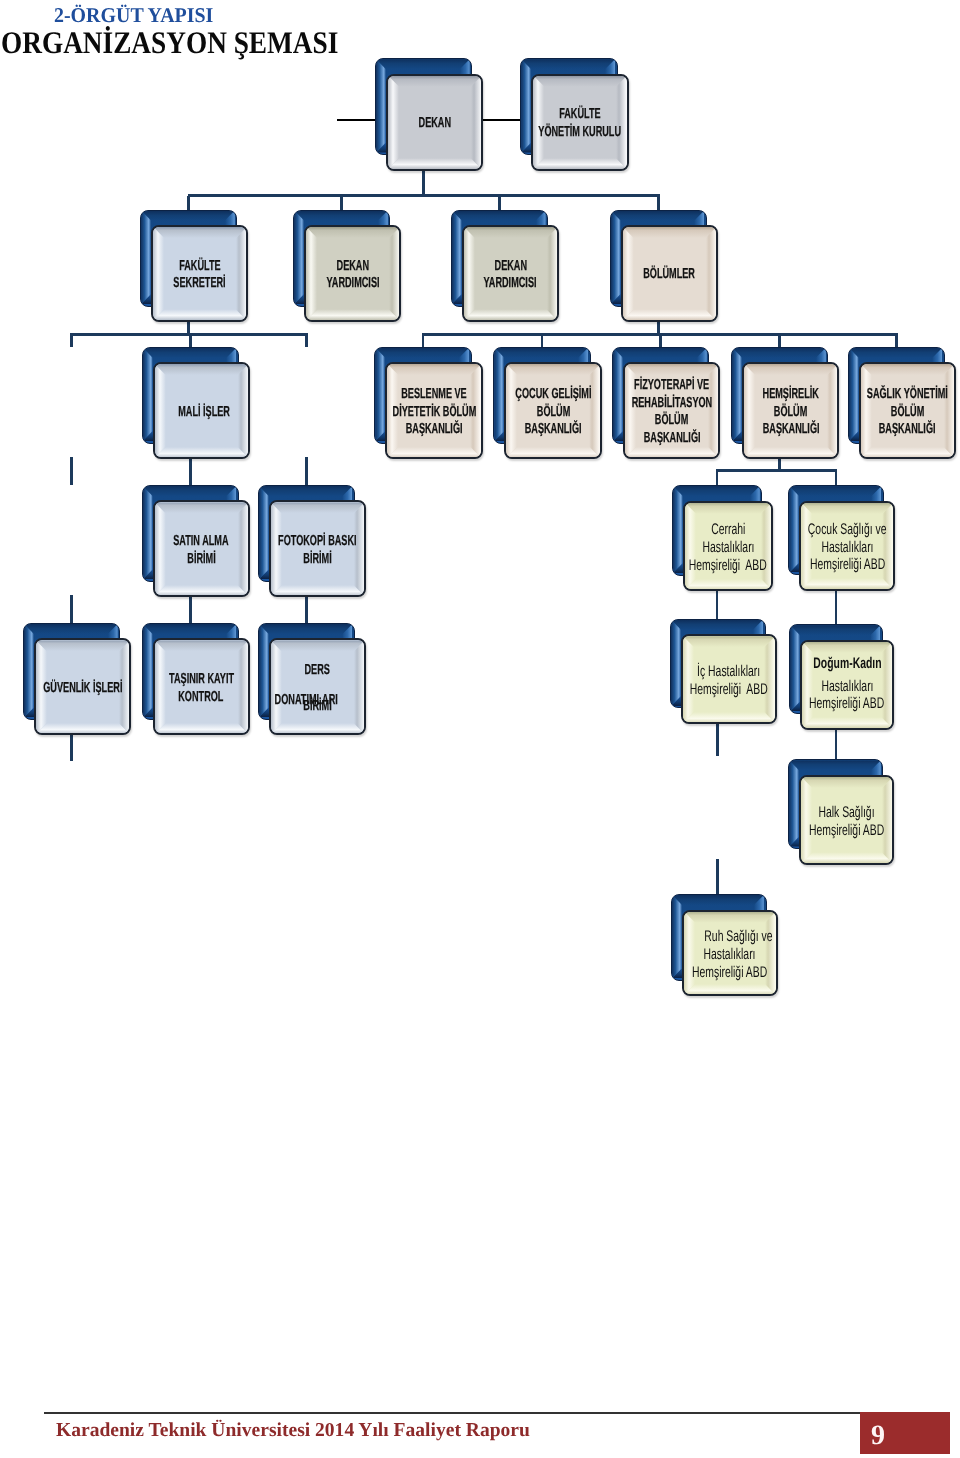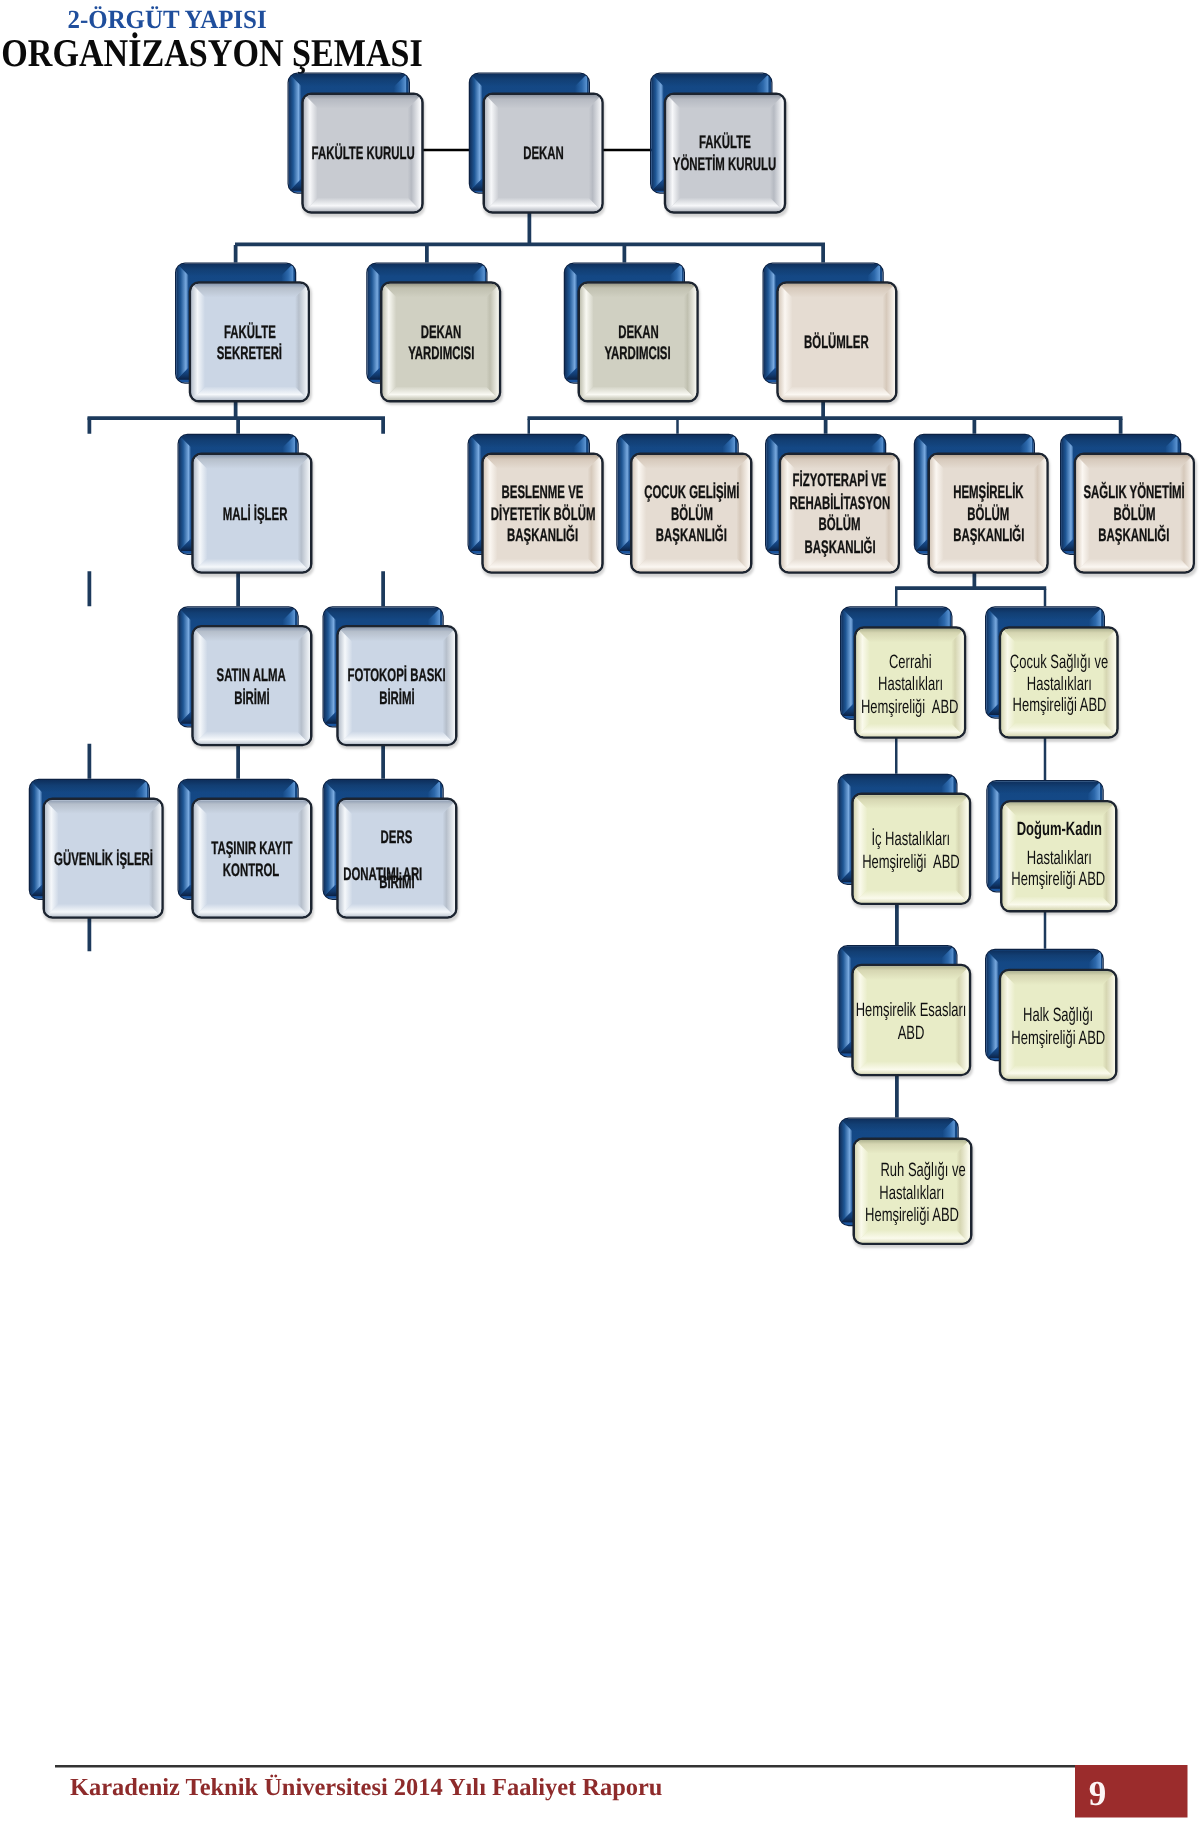--- a/index.html
+++ b/index.html
@@ -107,37 +107,20 @@
 <div class="conn" style="left:70.25px;top:733.4px;width:2.70px;height:27.3px;"></div>
 <div class="conn" style="left:778.45px;top:457.1px;width:2.70px;height:13.6px;"></div>
 <div class="conn" style="left:715.8px;top:469.35px;width:121.7px;height:2.70px;"></div>
 <div class="conn" style="left:715.75px;top:470.7px;width:2.70px;height:14.3px;"></div>
 <div class="conn" style="left:834.75px;top:470.7px;width:2.70px;height:14.6px;"></div>
 <div class="conn" style="left:715.75px;top:589.1px;width:2.70px;height:29.6px;"></div>
 <div class="conn" style="left:834.75px;top:588.7px;width:2.70px;height:35.5px;"></div>
 <div class="conn" style="left:716.45px;top:722.1px;width:2.70px;height:33.7px;"></div>
 <div class="conn" style="left:834.65px;top:727.6px;width:2.70px;height:31.8px;"></div>
 <div class="conn" style="left:716.45px;top:859.2px;width:2.70px;height:34.8px;"></div>
-<div class="node t-silver" style="left:230.4px;top:58.2px;width:108.4px;height:112.4px;">
-  <div class="back" style="left:0;top:0;width:97.4px;height:97.0px;">
-    <i class="bb-t" style="clip-path:polygon(0 0,100% 0,89.34% 100%,10.66% 100%);left:0;top:0;width:93.8px;height:10.0px;"></i>
-    <i class="bb-b" style="clip-path:polygon(0 100%,10.66% 0,89.34% 0,100% 100%);left:0;top:83.4px;width:93.8px;height:10.0px;"></i>
-    <i class="bb-l" style="clip-path:polygon(0 0,100% 10.71%,100% 89.29%,0 100%);left:0;top:0;width:10.0px;height:93.4px;"></i>
-    <i class="bb-r" style="clip-path:polygon(100% 0,100% 100%,0 89.29%,0 10.71%);left:83.8px;top:0;width:10.0px;height:93.4px;"></i>
-  </div>
-  <div class="front" style="left:11.0px;top:15.4px;width:97.4px;height:97.0px;">
-    <div class="bevel">
-      <i class="bv-t" style="clip-path:polygon(0 0,100% 0,88.30% 100%,11.70% 100%);left:0;top:0;width:94.0px;height:11.0px;"></i>
-      <i class="bv-b" style="clip-path:polygon(0 100%,11.70% 0,88.30% 0,100% 100%);left:0;top:82.6px;width:94.0px;height:11.0px;"></i>
-      <i class="bv-l" style="clip-path:polygon(0 0,100% 11.75%,100% 88.25%,0 100%);left:0;top:0;width:11.0px;height:93.6px;"></i>
-      <i class="bv-r" style="clip-path:polygon(100% 0,100% 100%,0 88.25%,0 11.75%);left:83.0px;top:0;width:11.0px;height:93.6px;"></i>
-    </div>
-  </div>
-  <div class="label cap" style="left:11.0px;width:97.4px;top:56.9px;font-size:14.50px;line-height:17.70px;"><span style="white-space: pre; display: inline-block; transform-origin: center center; transform: scaleX(0.63);">FAKÜLTE KURULU</span></div>
-</div>
 <div class="node t-silver" style="left:374.9px;top:58.2px;width:108.4px;height:112.4px;">
   <div class="back" style="left:0;top:0;width:97.4px;height:97.0px;">
     <i class="bb-t" style="clip-path:polygon(0 0,100% 0,89.34% 100%,10.66% 100%);left:0;top:0;width:93.8px;height:10.0px;"></i>
     <i class="bb-b" style="clip-path:polygon(0 100%,10.66% 0,89.34% 0,100% 100%);left:0;top:83.4px;width:93.8px;height:10.0px;"></i>
     <i class="bb-l" style="clip-path:polygon(0 0,100% 10.71%,100% 89.29%,0 100%);left:0;top:0;width:10.0px;height:93.4px;"></i>
     <i class="bb-r" style="clip-path:polygon(100% 0,100% 100%,0 89.29%,0 10.71%);left:83.8px;top:0;width:10.0px;height:93.4px;"></i>
   </div>
   <div class="front" style="left:11.0px;top:15.4px;width:97.4px;height:97.0px;">
     <div class="bevel">
       <i class="bv-t" style="clip-path:polygon(0 0,100% 0,88.30% 100%,11.70% 100%);left:0;top:0;width:94.0px;height:11.0px;"></i>
@@ -508,38 +491,20 @@
       <i class="bv-t" style="clip-path:polygon(0 0,100% 0,87.86% 100%,12.14% 100%);left:0;top:0;width:90.6px;height:11.0px;"></i>
       <i class="bv-b" style="clip-path:polygon(0 100%,12.14% 0,87.86% 0,100% 100%);left:0;top:75.4px;width:90.6px;height:11.0px;"></i>
       <i class="bv-l" style="clip-path:polygon(0 0,100% 12.73%,100% 87.27%,0 100%);left:0;top:0;width:11.0px;height:86.4px;"></i>
       <i class="bv-r" style="clip-path:polygon(100% 0,100% 100%,0 87.27%,0 12.73%);left:79.6px;top:0;width:11.0px;height:86.4px;"></i>
     </div>
   </div>
   <div class="label" style="left:11.0px;width:94.0px;top:31px;font-size:15.40px;line-height:17.70px;font-weight:bold;"><span style="white-space: pre; display: inline-block; transform-origin: center center; transform: scaleX(0.676);">Doğum-Kadın</span></div>
   <div class="label" style="left:11.0px;width:94.0px;top:53.5px;font-size:15.40px;line-height:17.70px;"><span style="white-space: pre; display: inline-block; transform-origin: center center; transform: scaleX(0.676);">Hastalıkları</span></div>
   <div class="label" style="left:11.0px;width:94.0px;top:71.2px;font-size:15.40px;line-height:17.70px;"><span style="white-space: pre; display: inline-block; transform-origin: center center; transform: scaleX(0.676);">Hemşireliği ABD</span></div>
 </div>
-<div class="node t-olive" style="left:670.0px;top:755.8px;width:106.6px;height:105.4px;">
-  <div class="back" style="left:0;top:0;width:95.6px;height:89.8px;">
-    <i class="bb-t" style="clip-path:polygon(0 0,100% 0,89.13% 100%,10.87% 100%);left:0;top:0;width:92.0px;height:10.0px;"></i>
-    <i class="bb-b" style="clip-path:polygon(0 100%,10.87% 0,89.13% 0,100% 100%);left:0;top:76.2px;width:92.0px;height:10.0px;"></i>
-    <i class="bb-l" style="clip-path:polygon(0 0,100% 11.60%,100% 88.40%,0 100%);left:0;top:0;width:10.0px;height:86.2px;"></i>
-    <i class="bb-r" style="clip-path:polygon(100% 0,100% 100%,0 88.40%,0 11.60%);left:82.0px;top:0;width:10.0px;height:86.2px;"></i>
-  </div>
-  <div class="front" style="left:11.0px;top:15.6px;width:95.6px;height:89.8px;">
-    <div class="bevel">
-      <i class="bv-t" style="clip-path:polygon(0 0,100% 0,88.07% 100%,11.93% 100%);left:0;top:0;width:92.2px;height:11.0px;"></i>
-      <i class="bv-b" style="clip-path:polygon(0 100%,11.93% 0,88.07% 0,100% 100%);left:0;top:75.4px;width:92.2px;height:11.0px;"></i>
-      <i class="bv-l" style="clip-path:polygon(0 0,100% 12.73%,100% 87.27%,0 100%);left:0;top:0;width:11.0px;height:86.4px;"></i>
-      <i class="bv-r" style="clip-path:polygon(100% 0,100% 100%,0 87.27%,0 12.73%);left:81.2px;top:0;width:11.0px;height:86.4px;"></i>
-    </div>
-  </div>
-  <div class="label" style="left:11.0px;width:95.6px;top:44.7px;font-size:15.40px;line-height:17.70px;"><span style="white-space: pre; display: inline-block; transform-origin: center center; transform: scaleX(0.6727);">Hemşirelik Esasları</span></div>
-  <div class="label" style="left:11.0px;width:95.6px;top:62.4px;font-size:15.40px;line-height:17.70px;"><span style="white-space: pre; display: inline-block; transform-origin: center center; transform: scaleX(0.676);">ABD</span></div>
-</div>
 <div class="node t-olive" style="left:788.2px;top:759.4px;width:106.2px;height:105.4px;">
   <div class="back" style="left:0;top:0;width:95.2px;height:89.8px;">
     <i class="bb-t" style="clip-path:polygon(0 0,100% 0,89.08% 100%,10.92% 100%);left:0;top:0;width:91.6px;height:10.0px;"></i>
     <i class="bb-b" style="clip-path:polygon(0 100%,10.92% 0,89.08% 0,100% 100%);left:0;top:76.2px;width:91.6px;height:10.0px;"></i>
     <i class="bb-l" style="clip-path:polygon(0 0,100% 11.60%,100% 88.40%,0 100%);left:0;top:0;width:10.0px;height:86.2px;"></i>
     <i class="bb-r" style="clip-path:polygon(100% 0,100% 100%,0 88.40%,0 11.60%);left:81.6px;top:0;width:10.0px;height:86.2px;"></i>
   </div>
   <div class="front" style="left:11.0px;top:15.6px;width:95.2px;height:89.8px;">
     <div class="bevel">
       <i class="bv-t" style="clip-path:polygon(0 0,100% 0,88.02% 100%,11.98% 100%);left:0;top:0;width:91.8px;height:11.0px;"></i>

